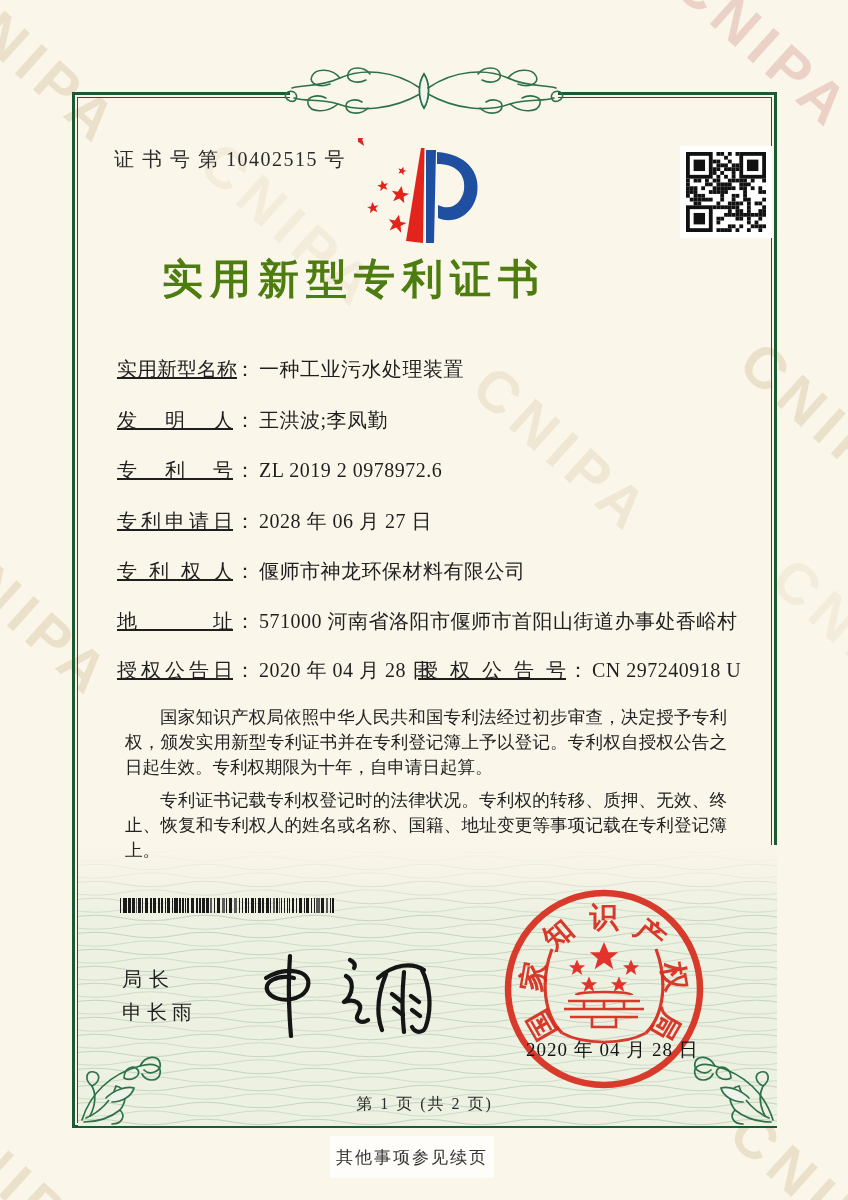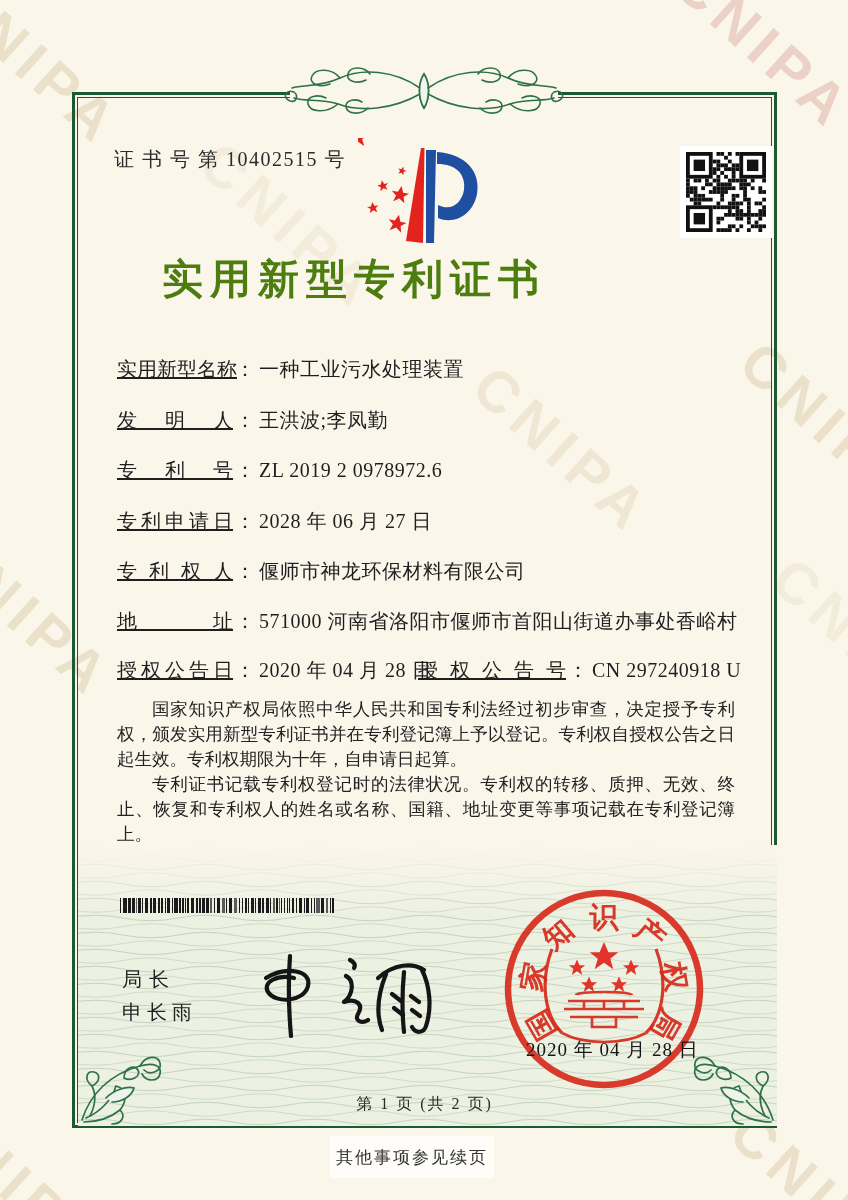--- a/index.html
+++ b/index.html
@@ -28,21 +28,21 @@
   .row{position:absolute;left:117px;font-size:20px;white-space:nowrap;}
   .row .flabel{display:inline-block;width:116px;text-align:justify;text-align-last:justify;
                text-justify:inter-character;vertical-align:bottom;text-decoration:underline;}
   .row .flabel.wide{width:148px;margin-left:48px;}
   .row .colon{margin:0 4px 0 2px;}
   .row .fvalue{letter-spacing:.5px;}
   .row2{left:370px;}
   
   .paras{position:absolute;left:117px;top:697px;width:618px;font-size:17.5px;line-height:25px;
          text-align:justify;color:#222;}
-  .paras p{margin:0;text-indent:2em;}
+  .paras p{margin:8px;text-indent:2em;}
   
   .barcode{position:absolute;left:120px;top:898px;width:218px;height:15px;}
   
   .signer-title{position:absolute;left:122px;top:966px;font-size:20px;letter-spacing:7px;color:#222;}
   .signer-name{position:absolute;left:122px;top:999px;font-size:20px;letter-spacing:5px;color:#222;}
   .signature{position:absolute;left:246px;top:938px;}
   
   .seal{position:absolute;left:502px;top:887px;z-index:4;}
   .seal-date{position:absolute;left:526px;top:1037px;font-size:19px;letter-spacing:1px;color:#151515;z-index:5;}
   

